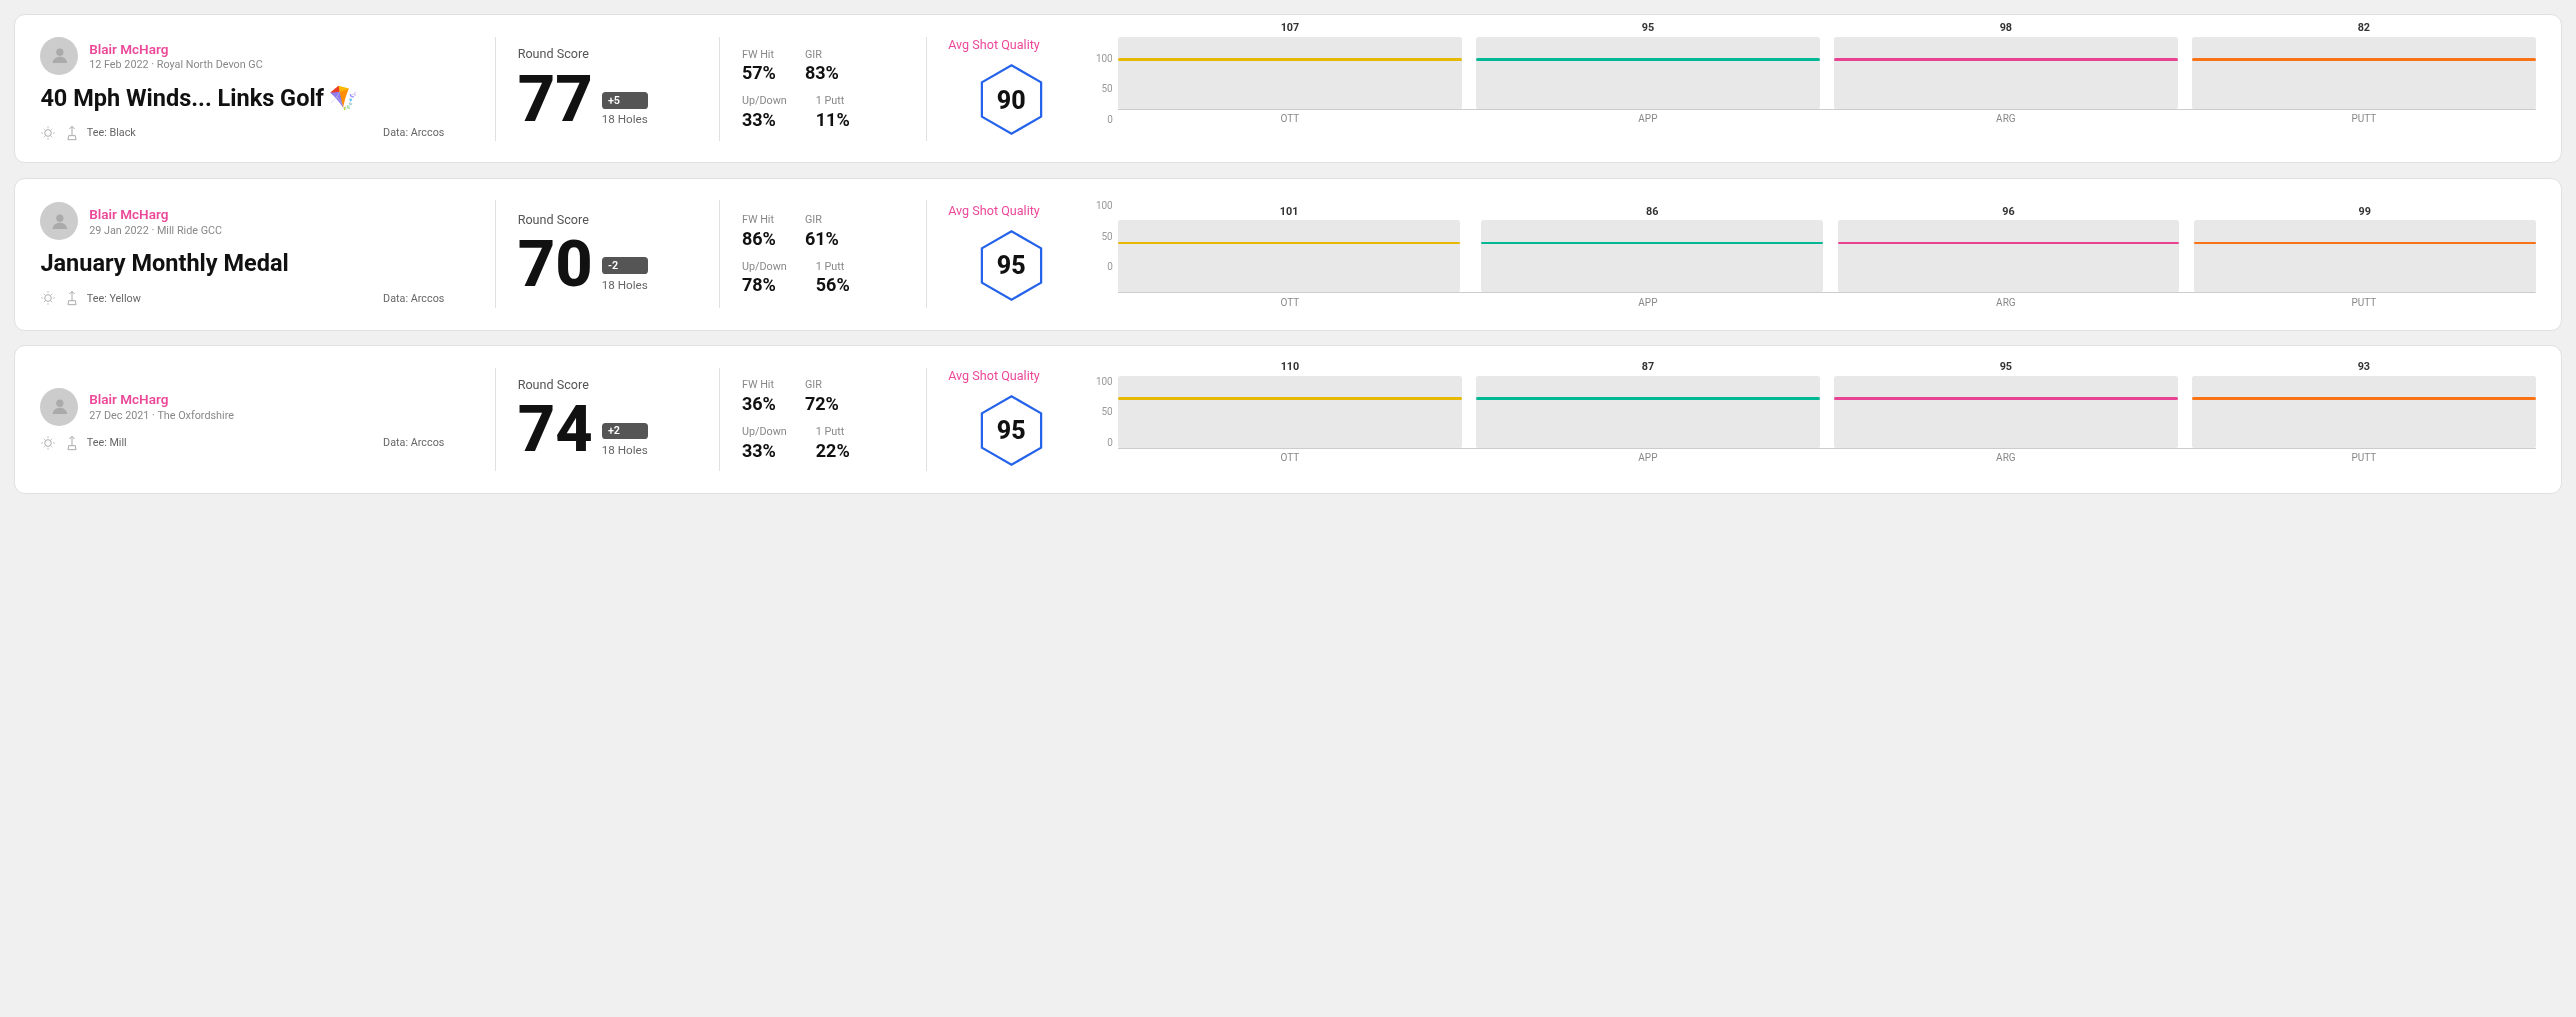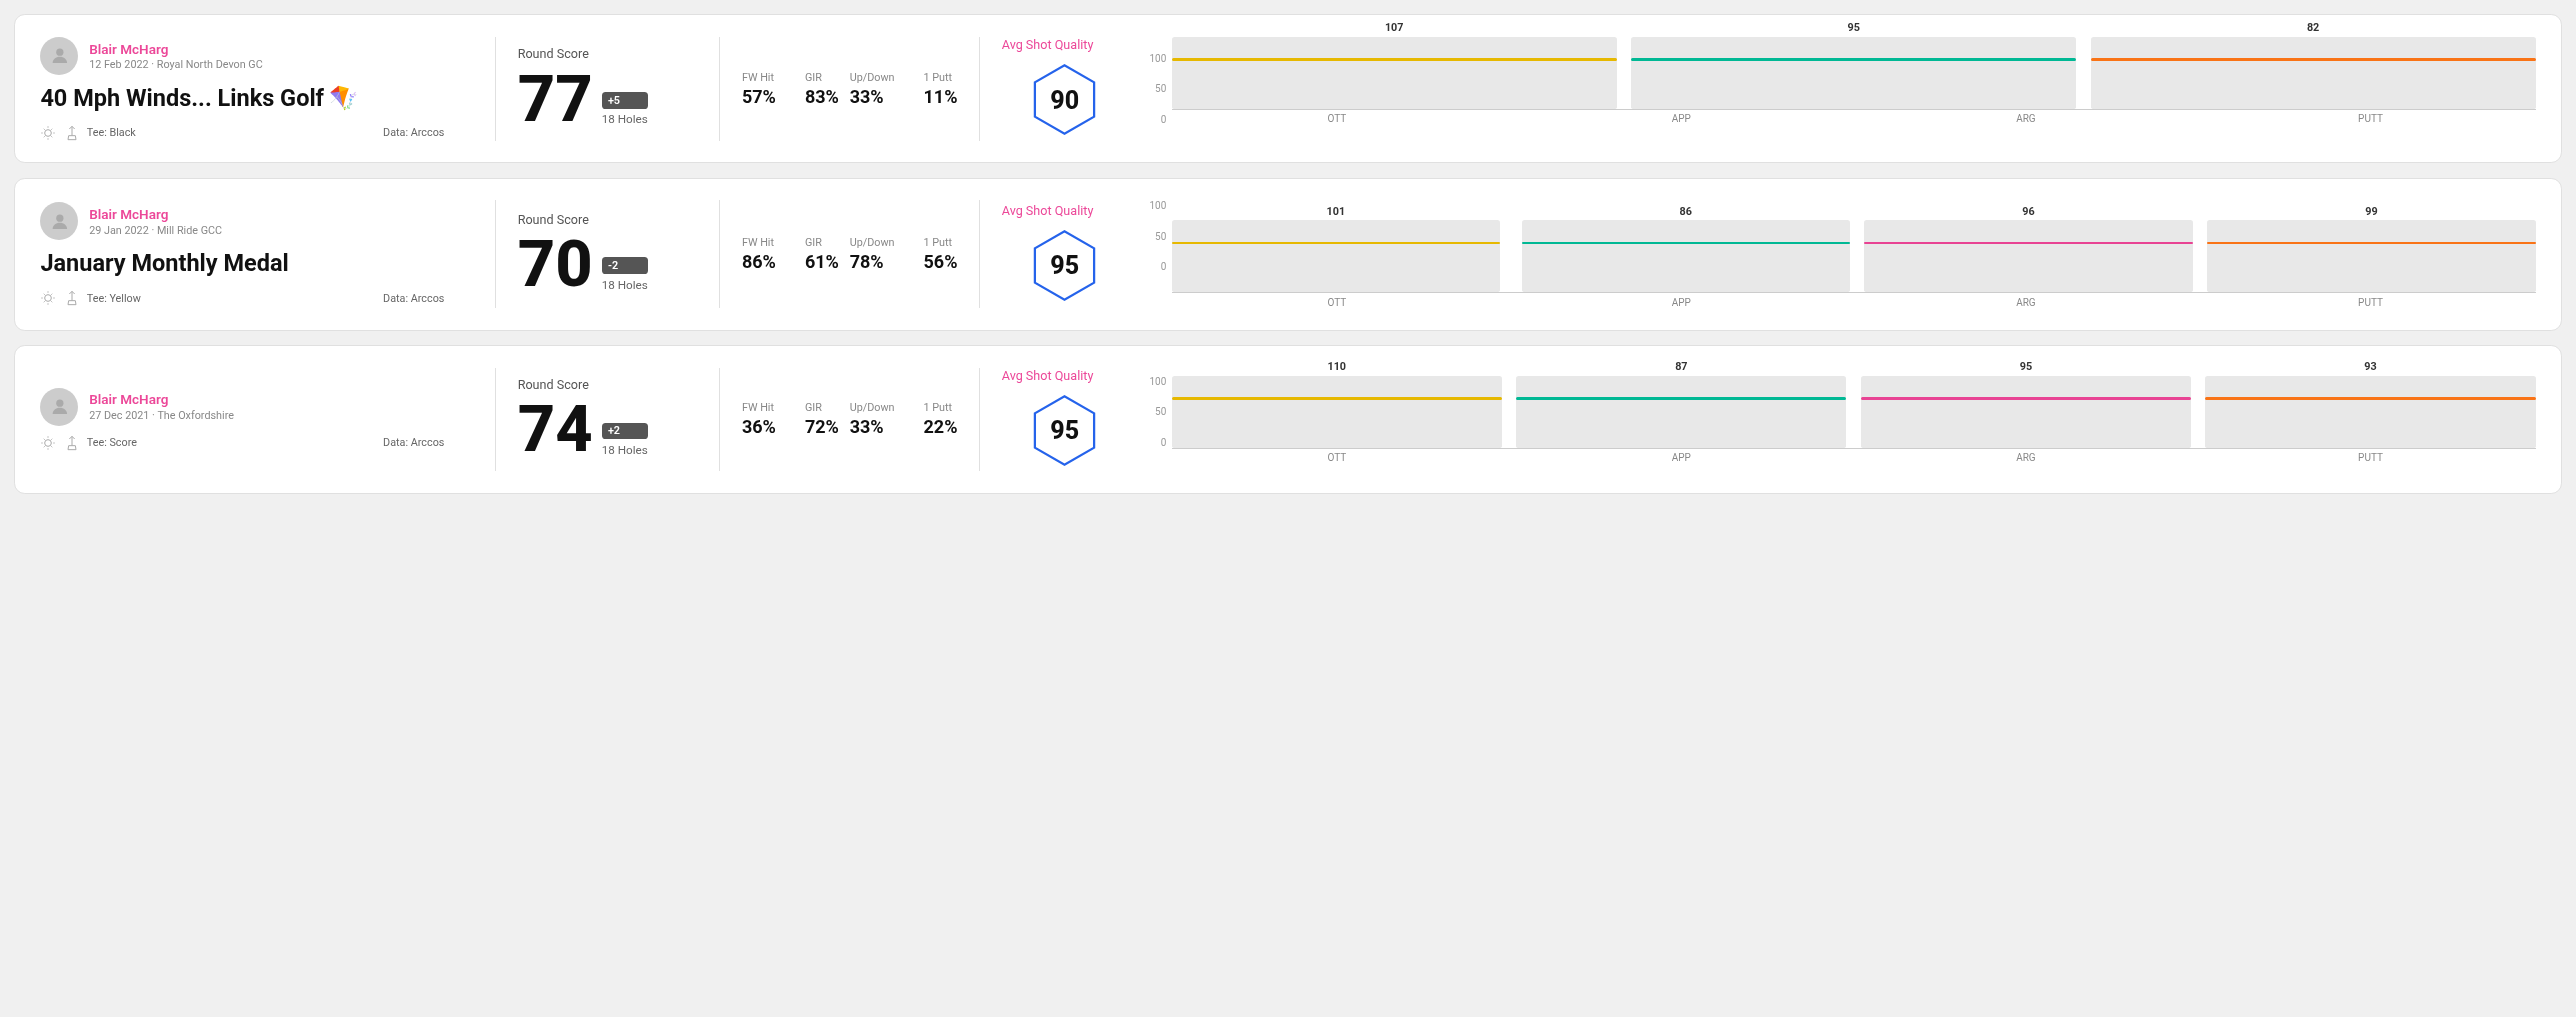--- a/index.html
+++ b/index.html
@@ -120,21 +120,21 @@
     .divider2 {
       width: 0.9px;
       background: #e0e0e0;
       align-self: stretch;
       margin: 0 21.7px;
       flex-shrink: 0;
     }
     .stats-section {
       flex: 0 0 162px;
       display: flex;
-      flex-direction: row;
+      flex-direction: column;
       gap: 10.8px;
     }
     .stats-row {
       display: flex;
       gap: 29px;
     }
     .stat-item {}
     .stat-name {
       font-size: 10.8px;
       color: #888;
@@ -270,20 +270,27 @@
                 </div>
               </div>
               <div style="display:flex;flex-direction:column;align-items:center;flex:1;">
                 <div style="font-size:10.8px;font-weight:700;color:#333;margin-bottom:2.7px;">95</div>
                 <div style="width:100%;height:72px;background:#e8e8e8;border-radius:2.7px;position:relative;overflow:hidden;">
                   <div style="position:absolute;bottom:0;left:0;right:0;height:46px;background:#e8e8e8;"></div>
                   <div style="position:absolute;bottom:48px;left:0;right:0;height:2.7px;background:#00b894;border-radius:1.8px;"></div>
                 </div>
               </div>
               <div style="display:flex;flex-direction:column;align-items:center;flex:1;">
+                <div style="font-size:10.8px;font-weight:700;color:#333;margin-bottom:2.7px;">98</div>
+                <div style="width:100%;height:72px;background:#e8e8e8;border-radius:2.7px;position:relative;overflow:hidden;">
+                  <div style="position:absolute;bottom:0;left:0;right:0;height:47px;background:#e8e8e8;"></div>
+                  <div style="position:absolute;bottom:48px;left:0;right:0;height:2.7px;background:#e84393;border-radius:1.8px;"></div>
+                </div>
+              </div>
+              <div style="display:flex;flex-direction:column;align-items:center;flex:1;">
                 <div style="font-size:10.8px;font-weight:700;color:#333;margin-bottom:2.7px;">82</div>
                 <div style="width:100%;height:72px;background:#e8e8e8;border-radius:2.7px;position:relative;overflow:hidden;">
                   <div style="position:absolute;bottom:0;left:0;right:0;height:39px;background:#e8e8e8;"></div>
                   <div style="position:absolute;bottom:48px;left:0;right:0;height:2.7px;background:#f97316;border-radius:1.8px;"></div>
                 </div>
               </div>
             </div>
             <div style="border-top:0.9px solid #ccc;margin-top:0;"></div>
             <div style="display:flex;gap:14.4px;margin-top:3.6px;">
               <div style="flex:1;text-align:center;font-size:10px;color:#888;">OTT</div>
@@ -433,21 +440,21 @@
       </div>
       <div class="tee-info">
         <div class="tee-left">
           <svg width="16" height="16" viewBox="0 0 24 24" fill="none" stroke="#aaa" stroke-width="1.5">
               <circle cx="12" cy="12" r="5"></circle>
               <path d="M2 12h2M20 12h2M12 2v2M12 20v2M5.64 5.64l1.41 1.41M16.95 16.95l1.41 1.41M5.64 18.36l1.41-1.41M16.95 7.05l1.41-1.41"></path>
             </svg>
           <svg width="16" height="16" viewBox="0 0 24 24" fill="none" stroke="#aaa" stroke-width="1.5">
               <path d="M12 2v14M8 6l4-4 4 4M7 16h10l1 6H6z"></path>
             </svg>
-          <span>Tee: Score</span>
+          <span>Tee: Mill</span>
         </div>
         <span>Data: Arccos</span>
       </div>
     </div>
     <div class="divider"></div>
     <div class="score-section">
       <div class="score-label">Round Score</div>
       <div class="score-row">
         <div class="score-number">74</div>
         <div class="score-badge-col">

